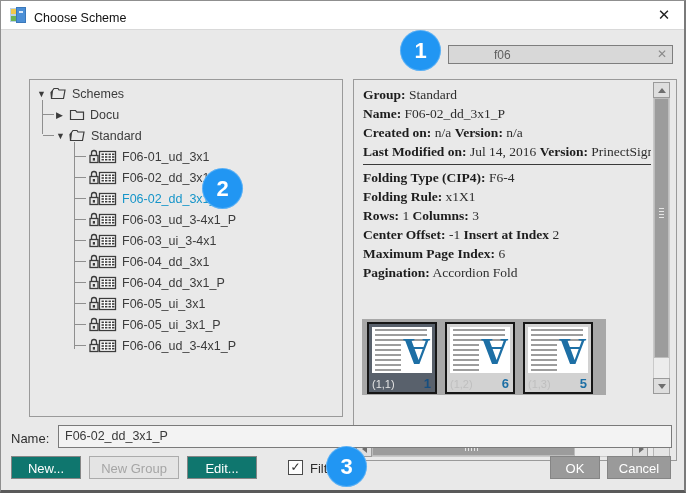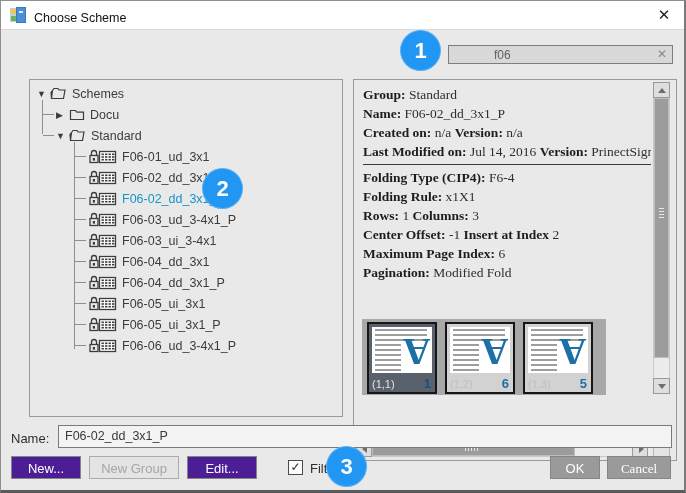--- a/index.html
+++ b/index.html
@@ -79,26 +79,26 @@
   .tri-down{left:4px;top:5px;border-left:4px solid transparent;border-right:4px solid transparent;border-top:5px solid #6e6e6e;}
   .tri-left{left:5px;top:4px;border-top:4px solid transparent;border-bottom:4px solid transparent;border-right:5px solid #6e6e6e;}
   .tri-right{left:6px;top:4px;border-top:4px solid transparent;border-bottom:4px solid transparent;border-left:5px solid #6e6e6e;}
   .sb-corner{position:absolute;right:6px;bottom:3px;width:17px;height:16px;background:#e4e4e4;border:1px solid #b5b5b5;box-sizing:border-box;}
 
   
   .name-label{position:absolute;left:10px;top:430px;font-size:13px;color:#2e2e2e;}
   .name-input{position:absolute;left:57px;top:424px;width:614px;height:23px;background:#f3f3f3;border:1px solid #7a7a7a;box-sizing:border-box;font-size:12.5px;color:#3a3a3a;line-height:21px;padding-left:6px;}
 
   
-  .btn{position:absolute;top:455px;height:23px;background:#4c1d95;color:#fff;font-size:13px;text-align:center;line-height:23px;border:1px solid #858585;box-sizing:border-box;}
+  .btn{position:absolute;top:455px;height:23px;background:#0f766e;color:#fff;font-size:13px;text-align:center;line-height:23px;border:1px solid #858585;box-sizing:border-box;}
   .btn-new{left:10px;width:70px;}
   .btn-newgroup{left:88px;width:90px;background:#e4e4e4;color:#a5a5a5;border:1px solid #ababab;}
   .btn-edit{left:186px;width:70px;}
   .btn-ok{left:549px;width:50px;background:#9a9a9a;}
-  .btn-cancel{left:606px;width:64px;background:#9a9a9a;font-family:Liberation Serif, serif;}
+  .btn-cancel{left:606px;width:64px;background:#9a9a9a;}
   .checkbox{position:absolute;left:287px;top:459px;width:15px;height:15px;background:#fdfdfd;border:1.5px solid #4a4a4a;box-sizing:border-box;text-align:center;line-height:12px;font-size:12px;color:#2e2e2e;}
   .filter-label{position:absolute;left:309px;top:460px;font-size:13px;color:#2e2e2e;}
 
   
   .anno{position:absolute;width:41px;height:41px;border-radius:50%;background:#2196f3;color:#fff;font-size:22px;font-weight:bold;text-align:center;line-height:41px;box-shadow:0 0 0 1px rgba(255,255,255,.25) inset;}
   .anno1{left:399px;top:29px;}
   .anno2{left:201px;top:167px;}
   .anno3{left:325px;top:445px;}
 </style>
 </head>
@@ -425,21 +425,21 @@
         <div class="detail-line"><span class="b">Group:</span><span> Standard</span></div>
         <div class="detail-line"><span class="b">Name:</span><span> F06-02_dd_3x1_P</span></div>
         <div class="detail-line"><span class="b">Created on:</span><span> n/a </span><span class="b">Version:</span><span> n/a</span></div>
         <div class="detail-line"><span class="b">Last Modified on:</span><span> Jul 14, 2016 </span><span class="b">Version:</span><span> PrinectSignaStatio</span></div>
         <div class="divider"></div>
         <div class="detail-line"><span class="b">Folding Type (CIP4):</span><span> F6-4</span></div>
         <div class="detail-line"><span class="b">Folding Rule:</span><span> x1X1</span></div>
         <div class="detail-line"><span class="b">Rows:</span><span> 1  </span><span class="b">Columns:</span><span> 3</span></div>
         <div class="detail-line"><span class="b">Center Offset:</span><span> -1  </span><span class="b">Insert at Index</span><span> 2</span></div>
         <div class="detail-line"><span class="b">Maximum Page Index:</span><span> 6</span></div>
-        <div class="detail-line"><span class="b">Pagination:</span><span> Modified Fold</span></div>
+        <div class="detail-line"><span class="b">Pagination:</span><span> Accordion Fold</span></div>
       </div>
 
     <div class="thumb-strip">
   <div class="thumb selected">
     <div class="page">
       <div class="pg-lines-top"></div>
       <div class="pg-lines-left"></div>
       <span class="flipA">A</span>
     </div>
     <div class="thumb-caption">

